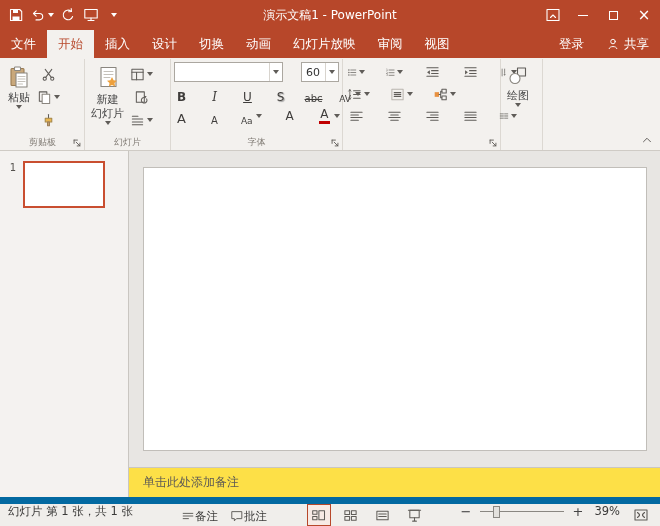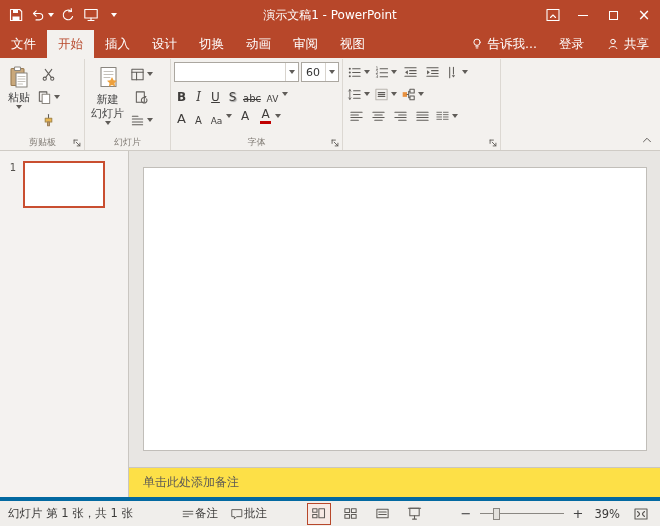--- a/index.html
+++ b/index.html
@@ -30,21 +30,21 @@
   
   .ribbon{height:93px;background:#F3F1EE;border-bottom:1px solid #CFCBC5;display:flex;position:relative;padding:1px 0 0 1px;flex:0 0 auto;}
   .group{position:relative;border-right:1px solid #DCD8D2;padding:3px 3px 15px 3px;display:flex;align-items:flex-start;}
   .group-label{position:absolute;bottom:1px;left:0;right:0;text-align:center;font-size:9px;color:#817C75;white-space:nowrap;}
   .launcher{position:absolute;right:1px;bottom:1px;width:13px;height:13px;display:flex;align-items:center;justify-content:center;}
   .bigbtn{display:flex;flex-direction:column;align-items:center;gap:2px;padding:3px 3px 0 3px;font-size:11px;color:#444;}
   .bigbtn .lbl{line-height:12px;white-space:nowrap;font-family:Liberation Serif, serif;}
   .minicol{display:flex;flex-direction:column;gap:3px;margin-left:2px;padding-top:2px;}
   .mini{height:20px;min-width:20px;display:flex;align-items:center;justify-content:center;gap:2px;padding:0 1px;}
   .fontgrp,.pargrp{display:flex;flex-direction:column;gap:2px;width:100%;}
-  .fontrow,.parrow{display:flex;align-items:center;gap:2px;}
+  .fontrow,.parrow{display:flex;align-items:center;gap:18px;}
   .combo{height:20px;background:#fff;border:1px solid #ABA7A0;display:flex;align-items:center;}
   .combo .combo-val{flex:1;padding:0 4px;font-size:11px;color:#333;}
   .combo .combo-dd{width:13px;height:100%;display:flex;align-items:center;justify-content:center;border-left:1px solid #D8D4CE;}
   .tbtn{font-size:12px;color:#3f3d3b;display:flex;align-items:flex-end;justify-content:center;min-width:15px;height:19px;padding:0 1px;}
   .tbtn.b{font-weight:bold;}
   .tbtn.i{font-style:italic;font-family:"DejaVu Serif","Liberation Serif",serif;}
   .tbtn.u{text-decoration:underline;}
   .tbtn.sh{text-shadow:1px 1px 1px #9a9a9a;}
   .tbtn.st{text-decoration:line-through;font-size:10px;}
   .tbtn.small{font-size:9px;text-align:right;}
@@ -57,21 +57,21 @@
   .thumbs{width:129px;background:#F4F2F0;border-right:1px solid #C9C6C1;padding:10px 6px;flex:0 0 auto;}
   .thumb-row{display:flex;gap:7px;}
   .thumb-num{font-size:10px;color:#55524e;padding-top:1px;width:10px;text-align:right;}
   .thumb{width:82px;height:47px;background:#fff;border:2px solid #C94E30;}
   .editor{flex:1;display:flex;flex-direction:column;background:#E8E6E3;min-width:0;}
   .slide-area{flex:1;display:flex;align-items:center;justify-content:center;}
   .slide{width:504px;height:284px;background:#fff;border:1px solid #C1BEB9;}
   .notes{height:30px;border-top:1px solid #C9C6C1;background:#fde047;display:flex;align-items:center;padding-left:14px;font-size:12px;color:#5c5955;flex:0 0 auto;}
 
   
-  .statusbar{height:29px;background:#F0EEEB;border-top:4px solid #0369a1;display:flex;align-items:center;padding:0 8px;font-size:11.5px;color:#3b3a39;flex:0 0 auto;}
+  .statusbar{height:29px;background:#F0EEEB;border-top:7px solid #0369a1;display:flex;align-items:flex-start;padding:0 8px;font-size:11.5px;color:#3b3a39;flex:0 0 auto;}
   .sb-text{white-space:nowrap;}
   .sb-btn{display:flex;align-items:center;gap:0;padding:0 6px;height:24px;white-space:nowrap;}
   .sb-btn.notes-btn{margin-left:42px;}
   .view-group{display:flex;align-items:center;gap:8px;margin-left:34px;}
   .viewbtn{width:24px;height:22px;display:flex;align-items:center;justify-content:center;border:1px solid transparent;}
   .viewbtn.active{border:1px solid #B7472A;background:#F7EAE5;}
   .zoom{margin-left:auto;display:flex;align-items:center;gap:6px;}
   .zoom-glyph{width:16px;text-align:center;font-size:13px;color:#444;}
   .slider{position:relative;width:84px;height:14px;display:flex;align-items:center;}
   .slider .track{width:100%;height:1px;background:#8a8782;}
@@ -146,30 +146,24 @@
     </div>
   </div>
 
   <div class="tabs">
     <span class="tab">文件</span>
     <span class="tab active">开始</span>
     <span class="tab">插入</span>
     <span class="tab">设计</span>
     <span class="tab">切换</span>
     <span class="tab">动画</span>
+    <span class="tab">幻灯片放映</span>
     <span class="tab">审阅</span>
     <span class="tab">视图</span>
     <div class="tabs-right">
-      <span class="tab iconic">
-        <svg class="wic" width="14" height="14" viewBox="0 0 16 16">
-            <circle cx="8" cy="6" r="3.6"></circle>
-            <path d="M6.6 10.5h2.8M7 12.5h2"></path>
-          </svg>
-        <span>告诉我...</span>
-      </span>
       <span class="tab">登录</span>
       <span class="tab iconic">
         <svg class="wic" width="14" height="14" viewBox="0 0 16 16">
             <circle cx="8" cy="5.2" r="2.6"></circle>
             <path d="M3.6 13.2c.4-3.2 8.4-3.2 8.8 0"></path>
           </svg>
         <span>共享</span>
       </span>
     </div>
   </div>
@@ -406,20 +400,30 @@
         </div>
       </div>
       <span class="launcher">
         <svg class="ic" width="10" height="10" viewBox="0 0 12 12">
             <path d="M2.5 2.5h4M2.5 2.5v4"></path>
             <path d="M5 5l4.5 4.5M9.5 6.2v3.3H6.2"></path>
           </svg>
       </span>
     </div>
 
+    <div class="group" style="width:42px">
+      <div class="bigbtn">
+        <svg class="ic" width="22" height="22" viewBox="0 0 22 22">
+            <rect x="10.5" y="3" width="8" height="8"></rect>
+            <circle class="fw" cx="8" cy="13.5" r="5"></circle>
+          </svg>
+        <span class="lbl">绘图</span>
+        <span class="tri-g"></span>
+      </div>
+    </div>
 
 
     <span class="collapse-ribbon">
       <svg class="ic" width="14" height="14" viewBox="0 0 16 16">
           <path d="M4 10l4-4 4 4"></path>
         </svg>
     </span>
   </div>
 
   <div class="workspace">

